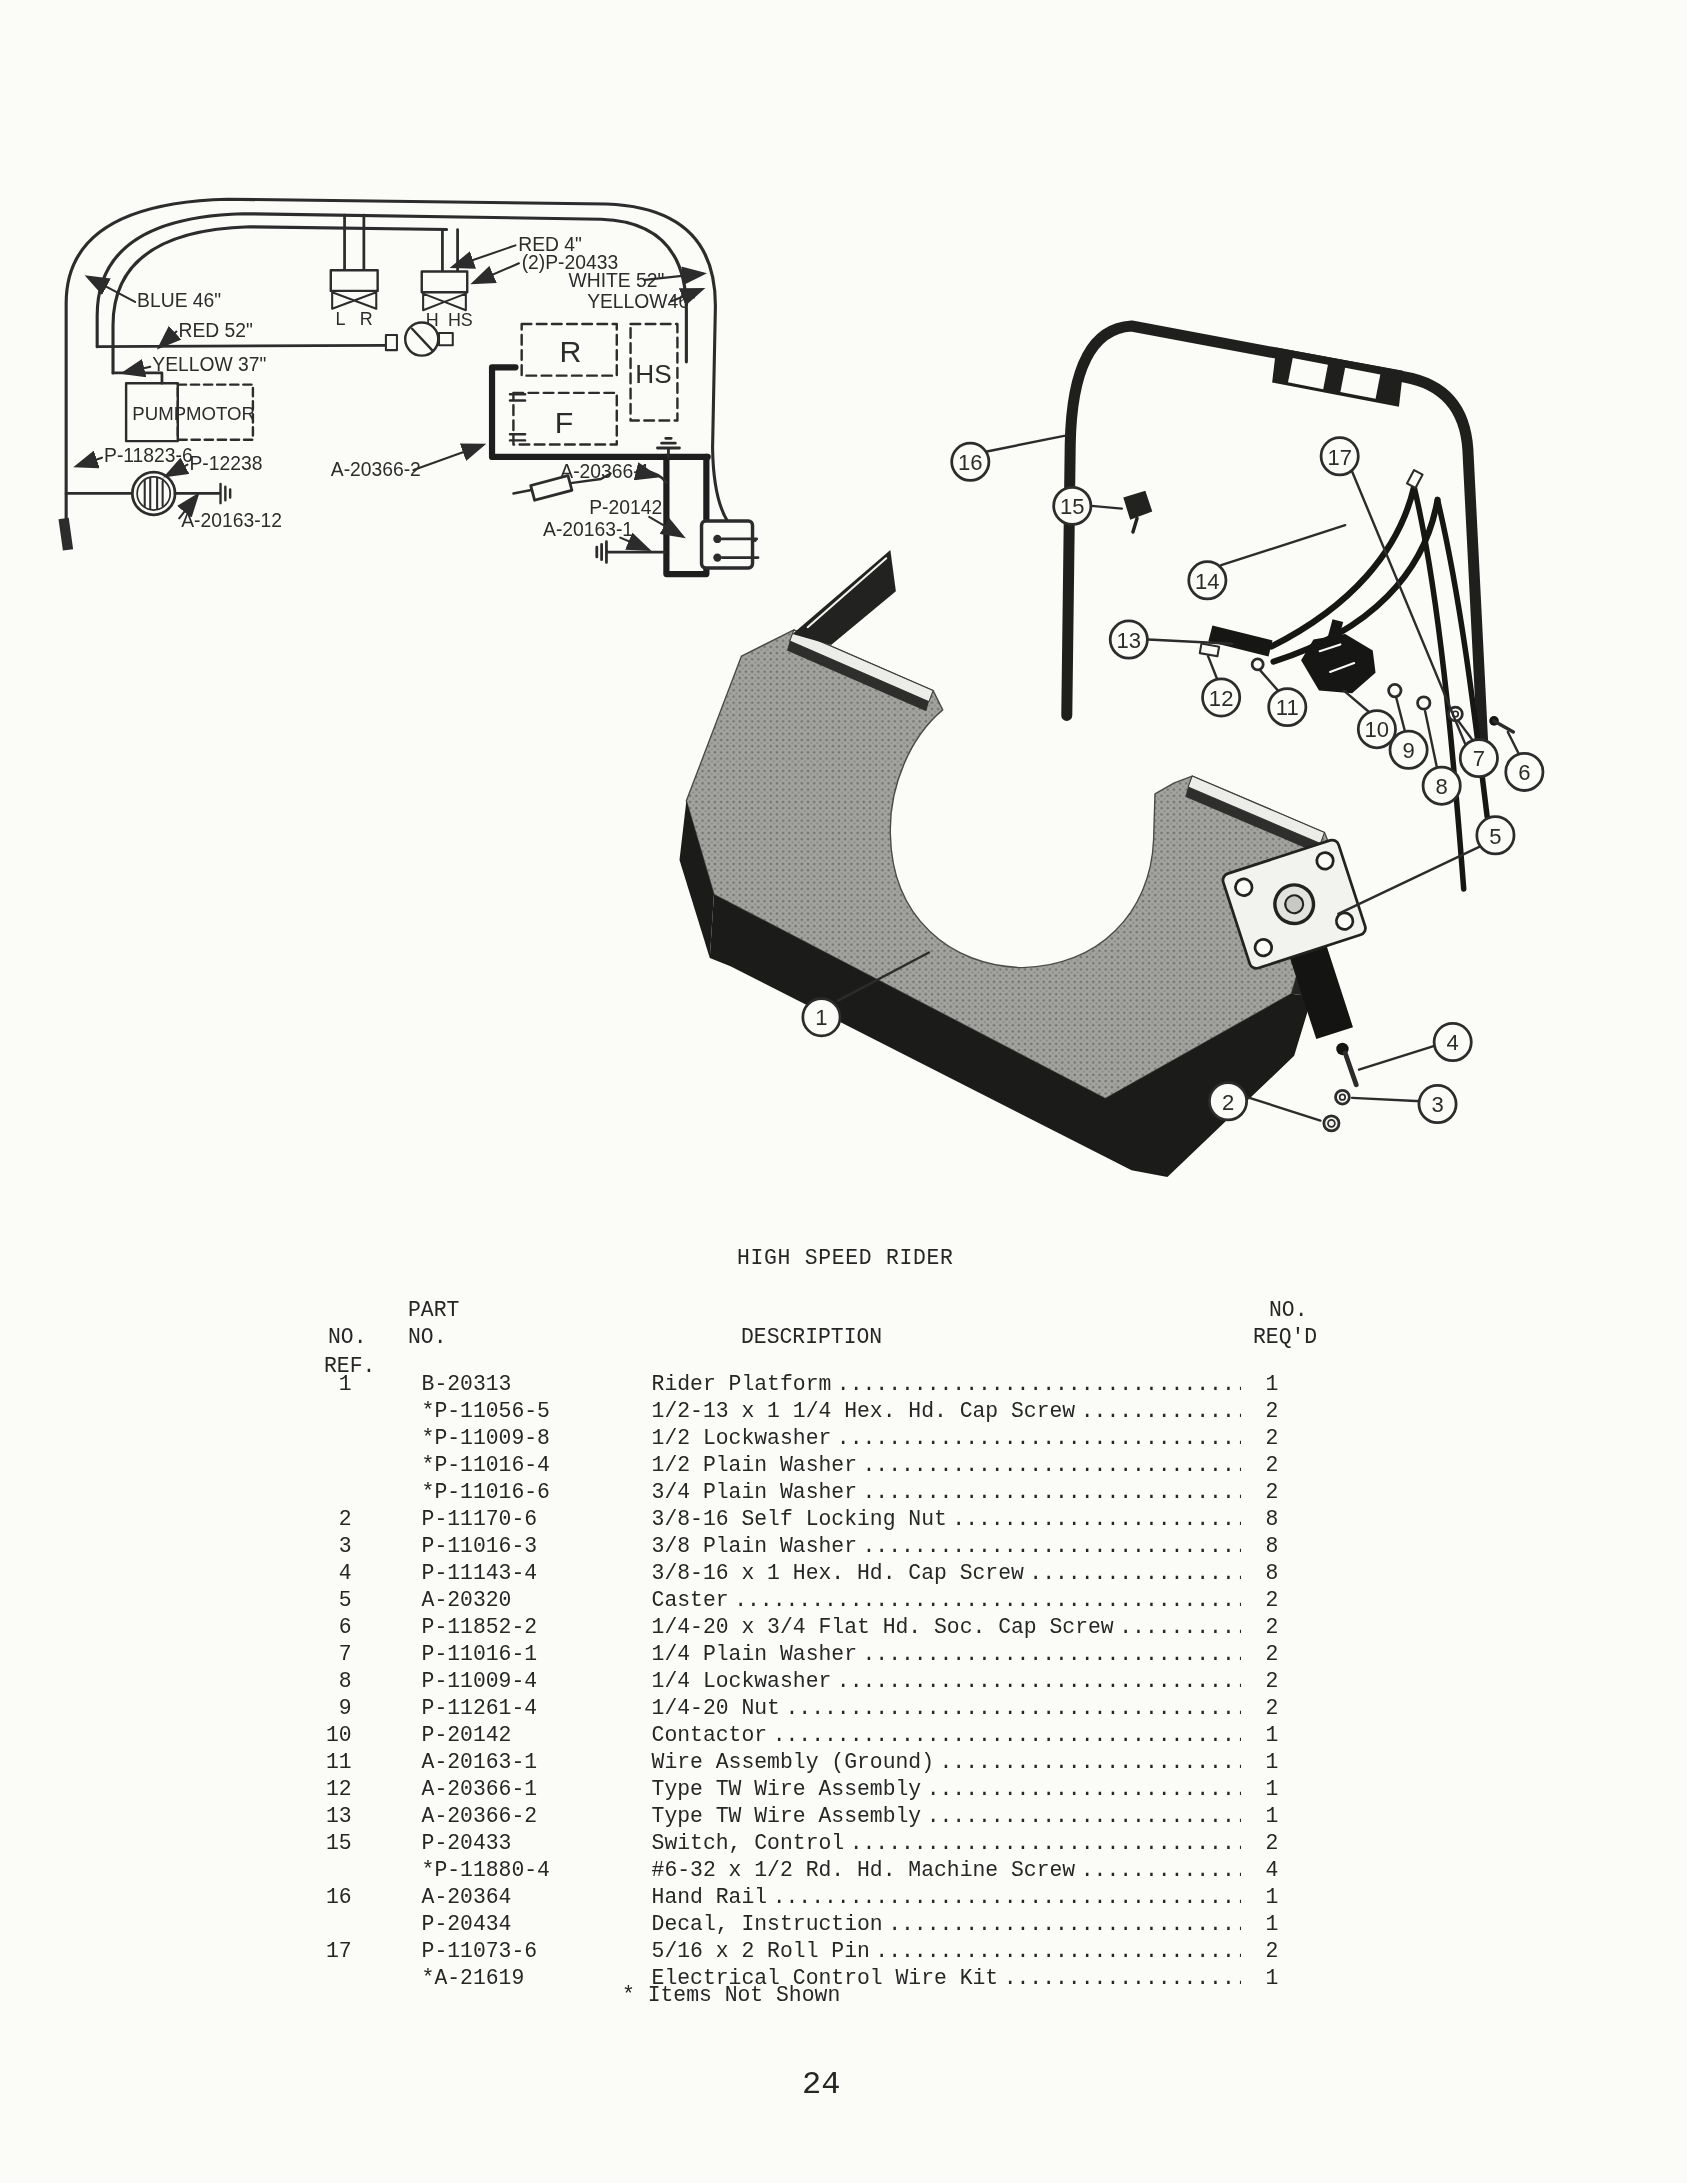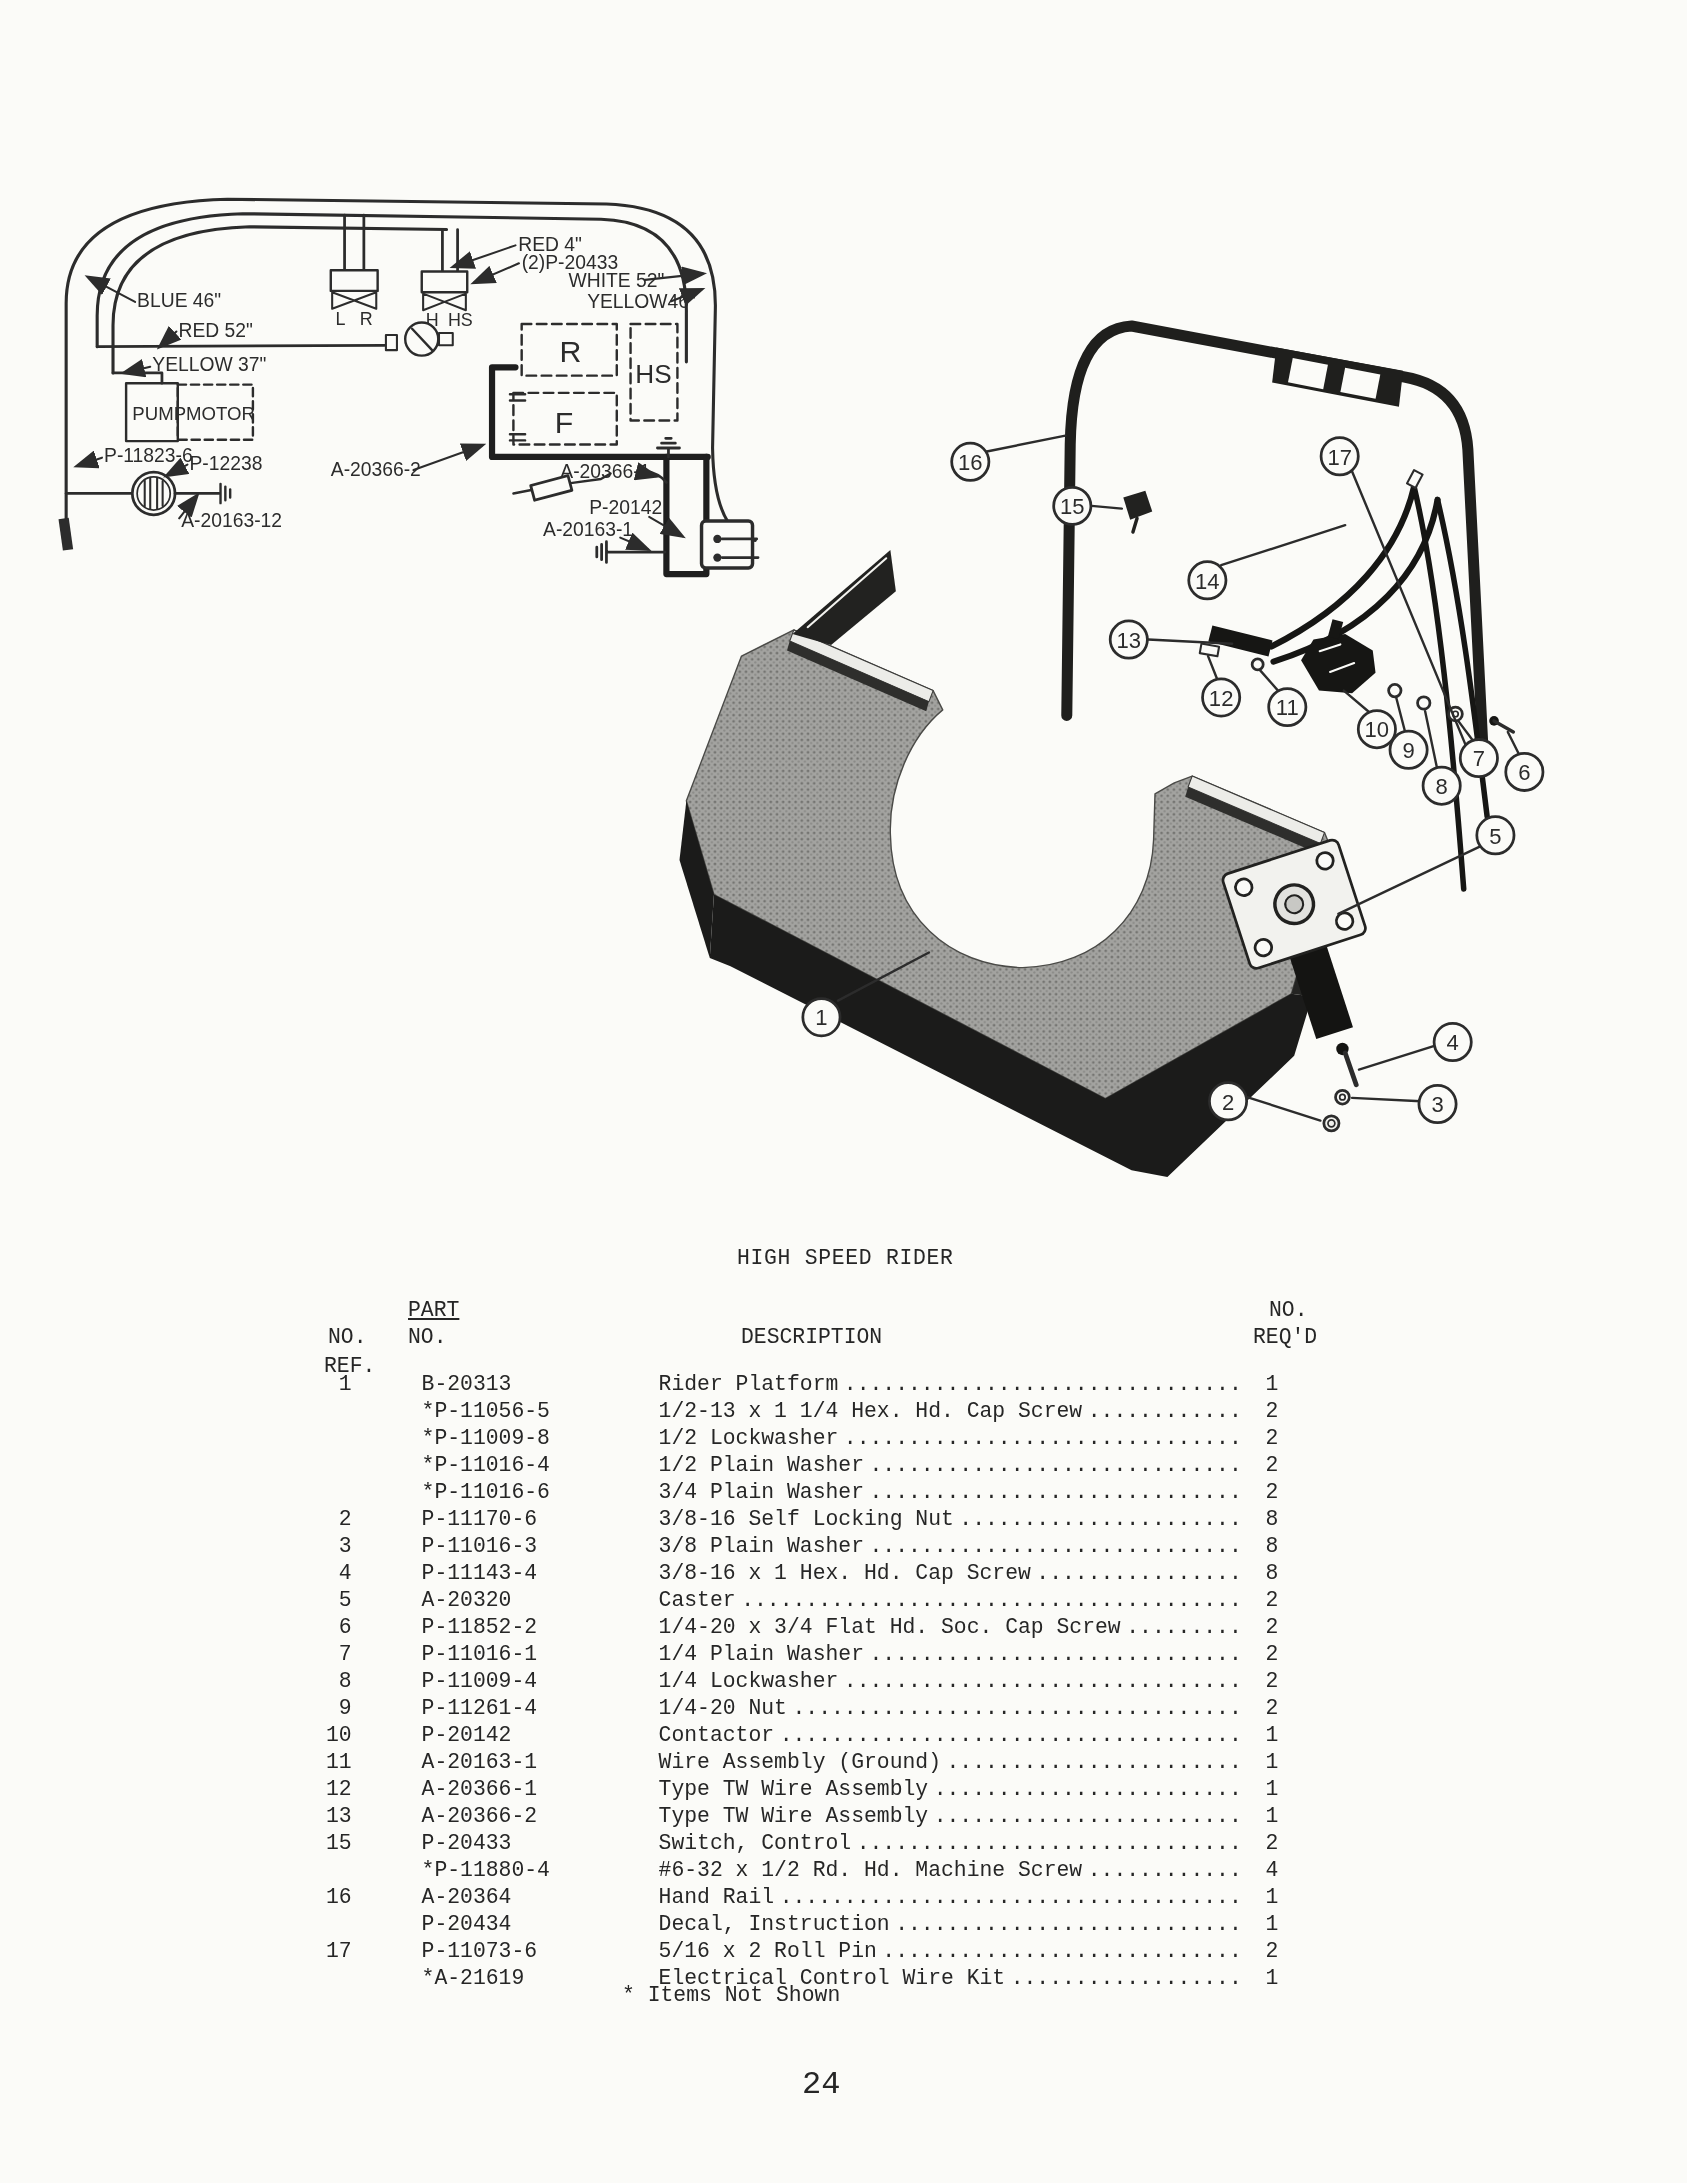--- a/index.html
+++ b/index.html
@@ -7,21 +7,21 @@
         font-family:"Liberation Mono", monospace;color:#262626;}
   svg text{font-family:"Liberation Sans", sans-serif;fill:#2c2c2c;}
   .abs{position:absolute;}
   
   .tbl-title{position:absolute;left:737px;top:1246px;font-size:21.4px;letter-spacing:0.7px;white-space:nowrap;}
   .hdr{position:absolute;font-size:21.4px;white-space:nowrap;}
   .parts-table{position:absolute;left:324px;top:1371px;width:979px;font-size:21.4px;line-height:27px;}
   .prow{display:flex;white-space:nowrap;}
   .c-ref{flex:0 0 27.6px;text-align:right;}
   .c-part{flex:0 0 214px;margin-left:70px;padding-left:10.3px;text-indent:-10.3px;box-sizing:border-box;}
-  .c-desc{flex:0 0 auto;margin-left:23px;}
+  .c-desc{flex:0 0 auto;margin-left:16px;}
   .c-dots{flex:1 1 auto;overflow:hidden;white-space:nowrap;padding-left:5.5px;}
   .c-qty{flex:0 0 62px;text-align:center;}
   .footnote{position:absolute;left:622px;top:1983px;font-size:21.4px;font-family:Liberation Mono, monospace;}
   .pagenum{position:absolute;left:802px;top:2066px;font-size:32px;}
   
   .return-btn{position:absolute;left:19.3px;top:2054px;width:231px;height:127px;cursor:pointer;}
   .return-label{position:absolute;left:59px;top:45px;width:152px;text-align:center;
      font-family:"Liberation Sans", sans-serif;font-weight:bold;font-size:32px;color:#ffffff;}
 </style>
 </head>
@@ -254,21 +254,21 @@
       <circle cx="1944" cy="662" r="27" fill="#fbfbf8" stroke="#2c2c2c" stroke-width="4"></circle>
       <text x="1944" y="674" text-anchor="middle">17</text>
     </g>
   </g>
 </svg>
 
 <div class="tbl-title">HIGH SPEED RIDER</div>
 
 <span class="hdr" style="left:324px;top:1354px;">REF.</span>
 <span class="hdr" style="left:328px;top:1325px;">NO.</span>
-<span class="hdr" style="left:408px;top:1298px;text-decoration:underline;">PART</span>
+<span class="hdr" style="left:408px;top:1298px;">PART</span>
 <span class="hdr" style="left:408px;top:1325px;">NO.</span>
 <span class="hdr" style="left:741px;top:1325px;">DESCRIPTION</span>
 <span class="hdr" style="left:1269px;top:1298px;">NO.</span>
 <span class="hdr" style="left:1253px;top:1325px;">REQ'D</span>
 
 <div class="parts-table">
   <div class="prow">
         <span class="c-ref">1</span>
         <span class="c-part">B-20313</span>
         <span class="c-desc">Rider Platform</span>

